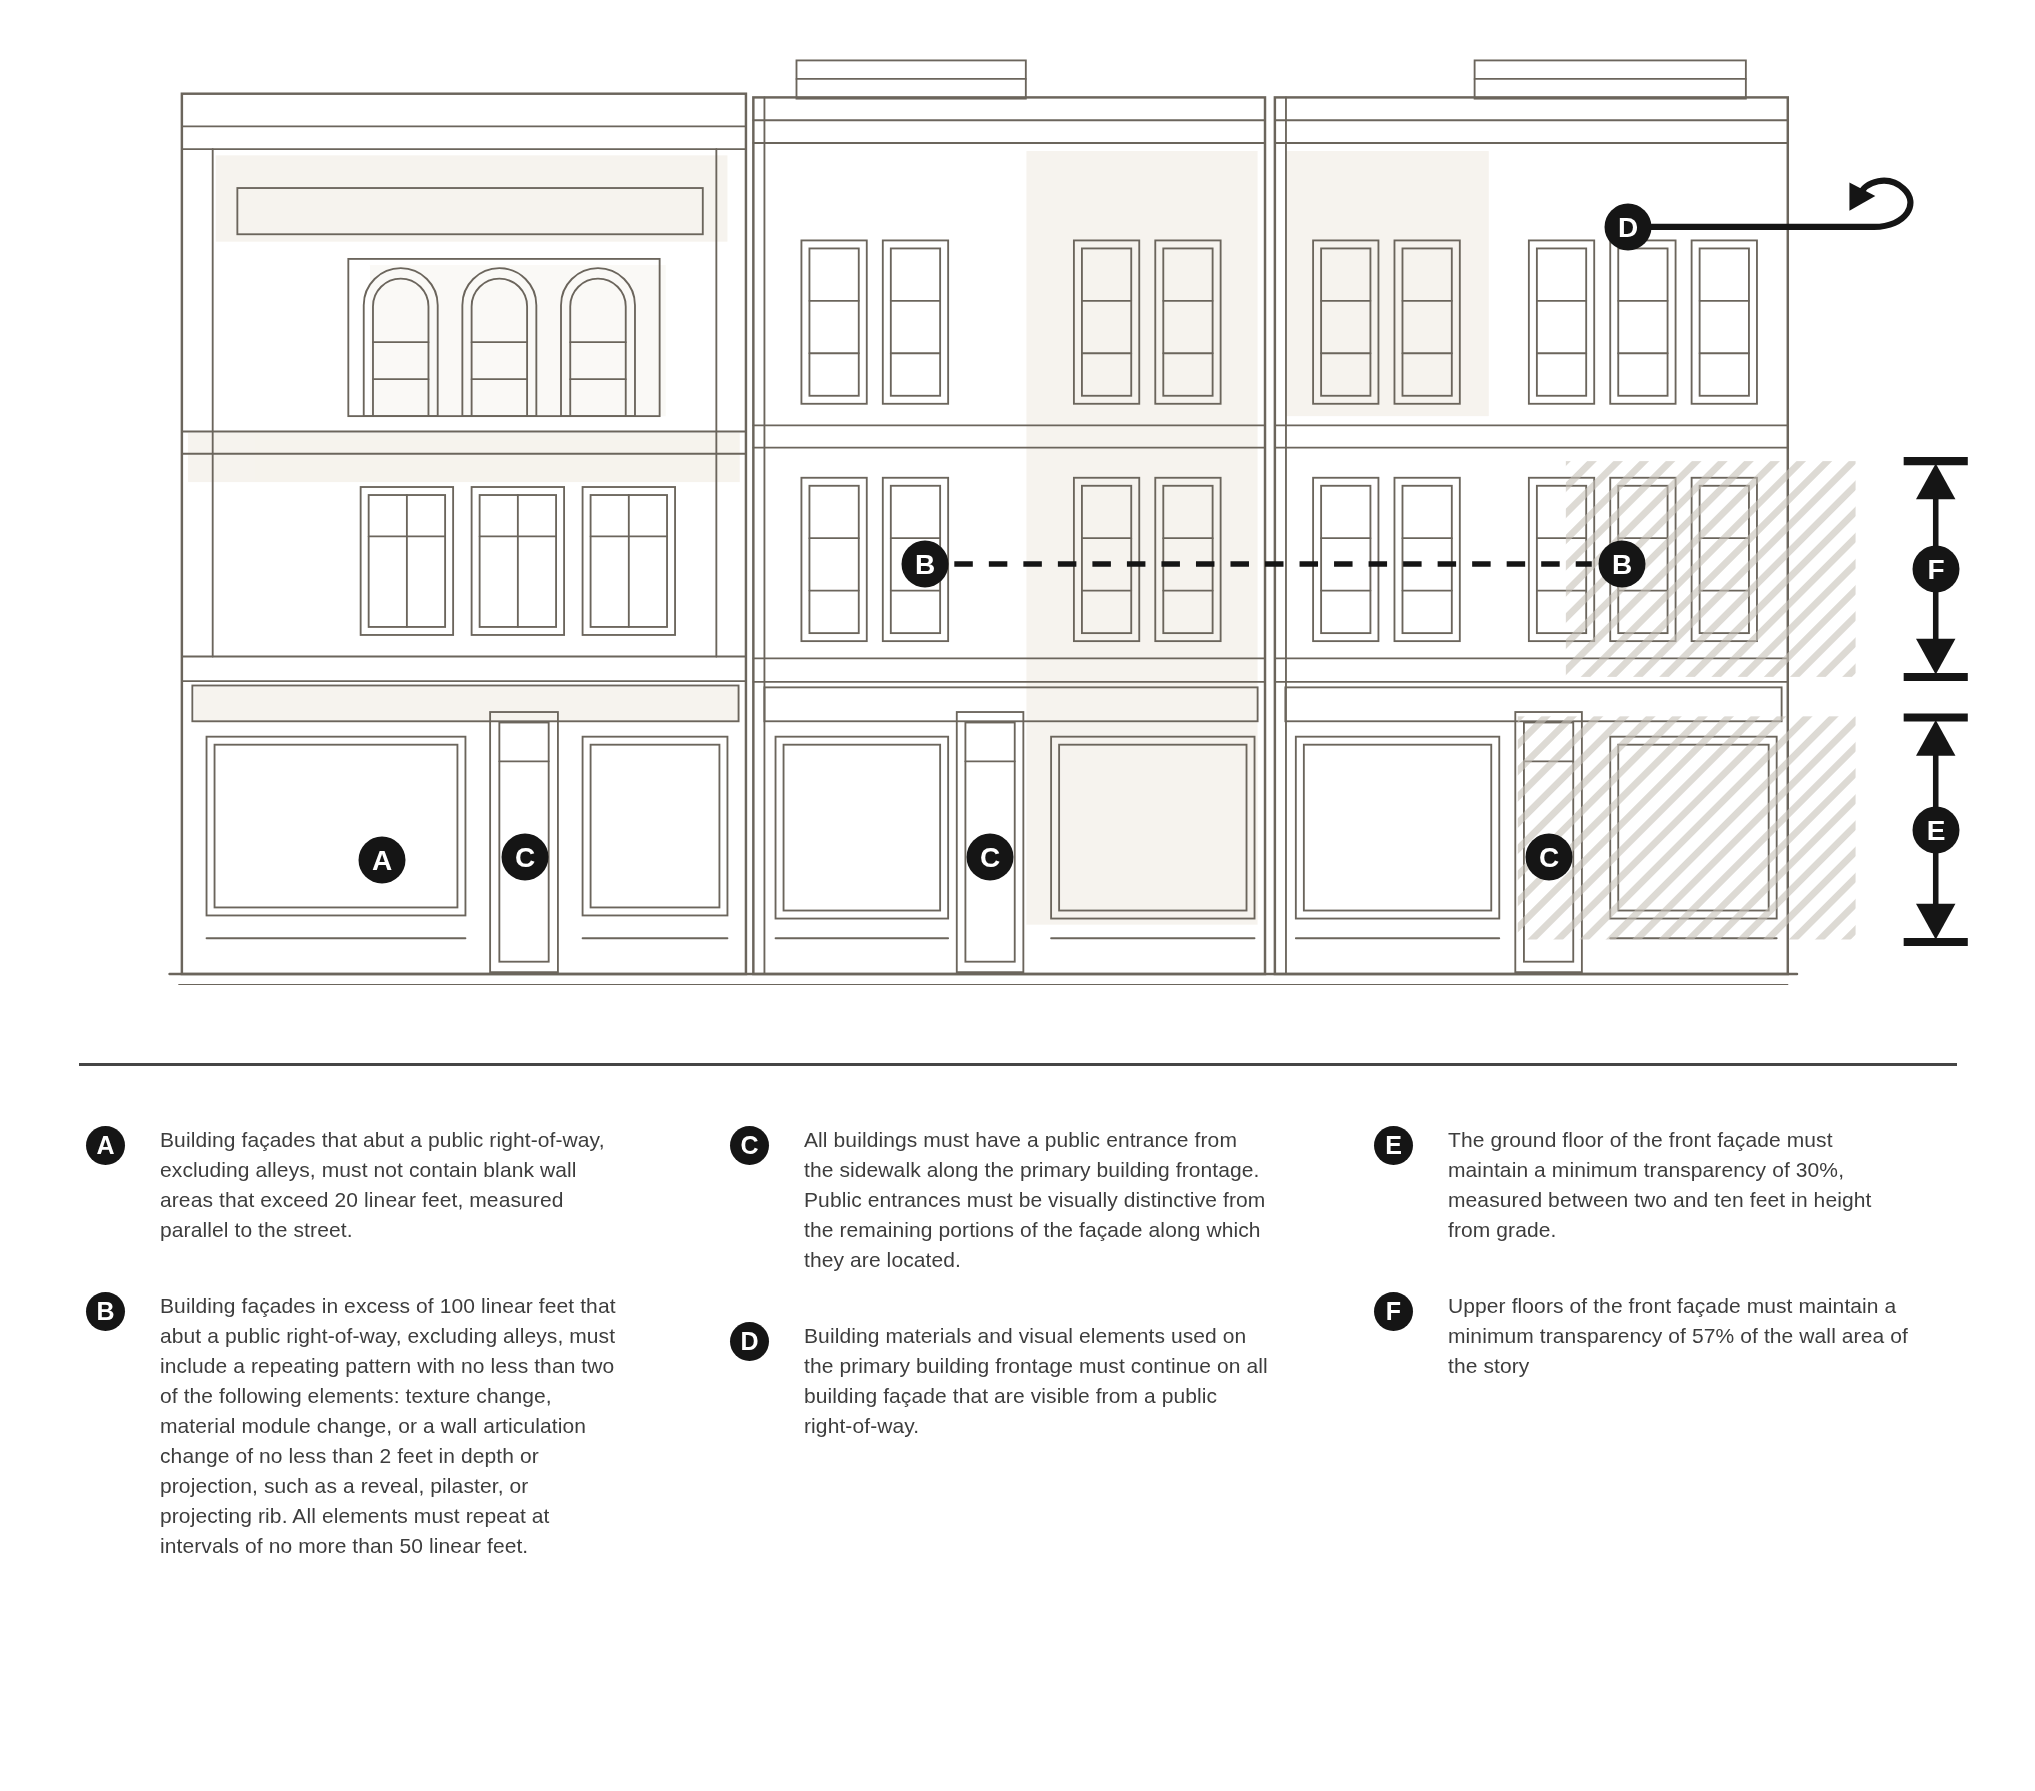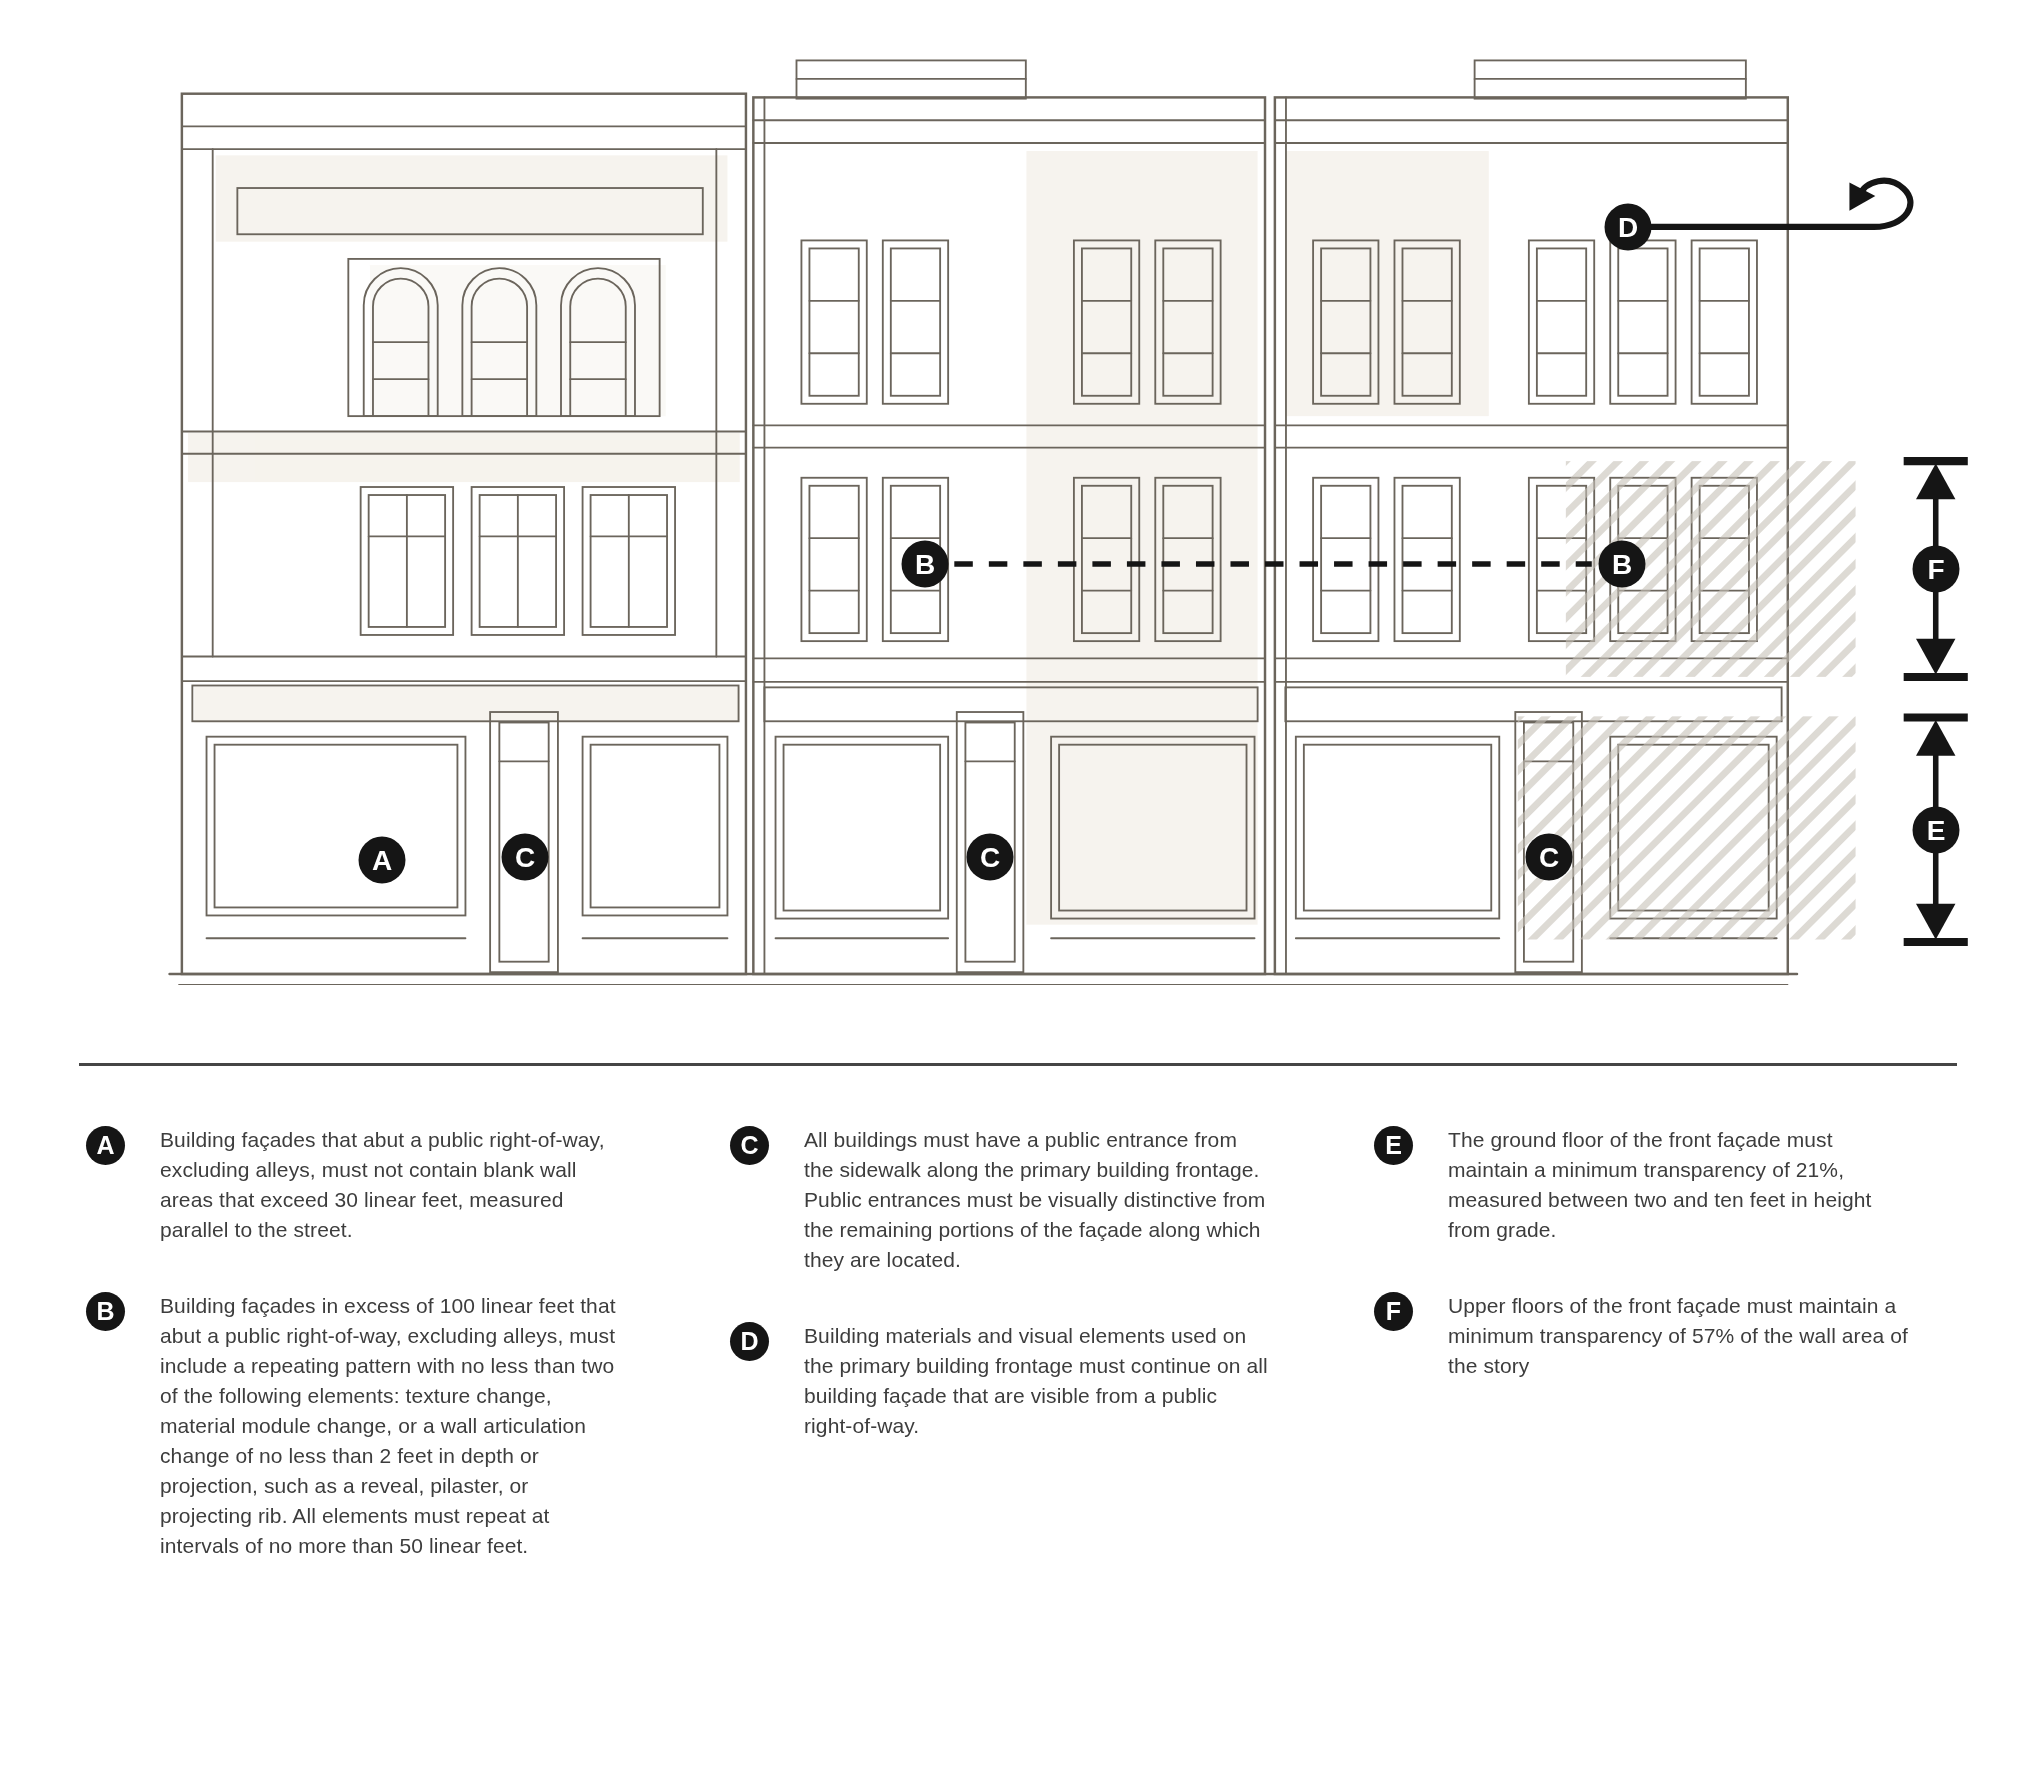--- a/index.html
+++ b/index.html
@@ -216,21 +216,21 @@
     <div class="marker" style="left:1936px; top:830px;">E</div>
   </div>
 
   <div class="divider"></div>
 
   <div class="legend">
 
     <div class="legend-col">
       <div class="legend-item">
         <div class="legend-mark">A</div>
-        <div class="legend-text">Building façades that abut a public right-of-way, excluding alleys, must not contain blank wall areas that exceed 30 linear feet, measured parallel to the street.</div>
+        <div class="legend-text">Building façades that abut a public right-of-way, excluding alleys, must not contain blank wall areas that exceed 20 linear feet, measured parallel to the street.</div>
       </div>
       <div class="legend-item">
         <div class="legend-mark">B</div>
         <div class="legend-text">Building façades in excess of 100 linear feet that abut a public right-of-way, excluding alleys, must include a repeating pattern with no less than two of the following elements: texture change, material module change, or a wall articulation change of no less than 2 feet in depth or projection, such as a reveal, pilaster, or projecting rib. All elements must repeat at intervals of no more than 50 linear feet.</div>
       </div>
     </div>
 
     <div class="legend-col">
       <div class="legend-item">
         <div class="legend-mark">C</div>
@@ -238,21 +238,21 @@
       </div>
       <div class="legend-item">
         <div class="legend-mark">D</div>
         <div class="legend-text">Building materials and visual elements used on the primary building frontage must continue on all building façade that are visible from a public right-of-way.</div>
       </div>
     </div>
 
     <div class="legend-col">
       <div class="legend-item">
         <div class="legend-mark">E</div>
-        <div class="legend-text">The ground floor of the front façade must maintain a minimum transparency of 21%, measured between two and ten feet in height from grade.</div>
+        <div class="legend-text">The ground floor of the front façade must maintain a minimum transparency of 30%, measured between two and ten feet in height from grade.</div>
       </div>
       <div class="legend-item">
         <div class="legend-mark">F</div>
         <div class="legend-text">Upper floors of the front façade must maintain a minimum transparency of 57% of the wall area of the story</div>
       </div>
     </div>
 
   </div>
 </div>
 

